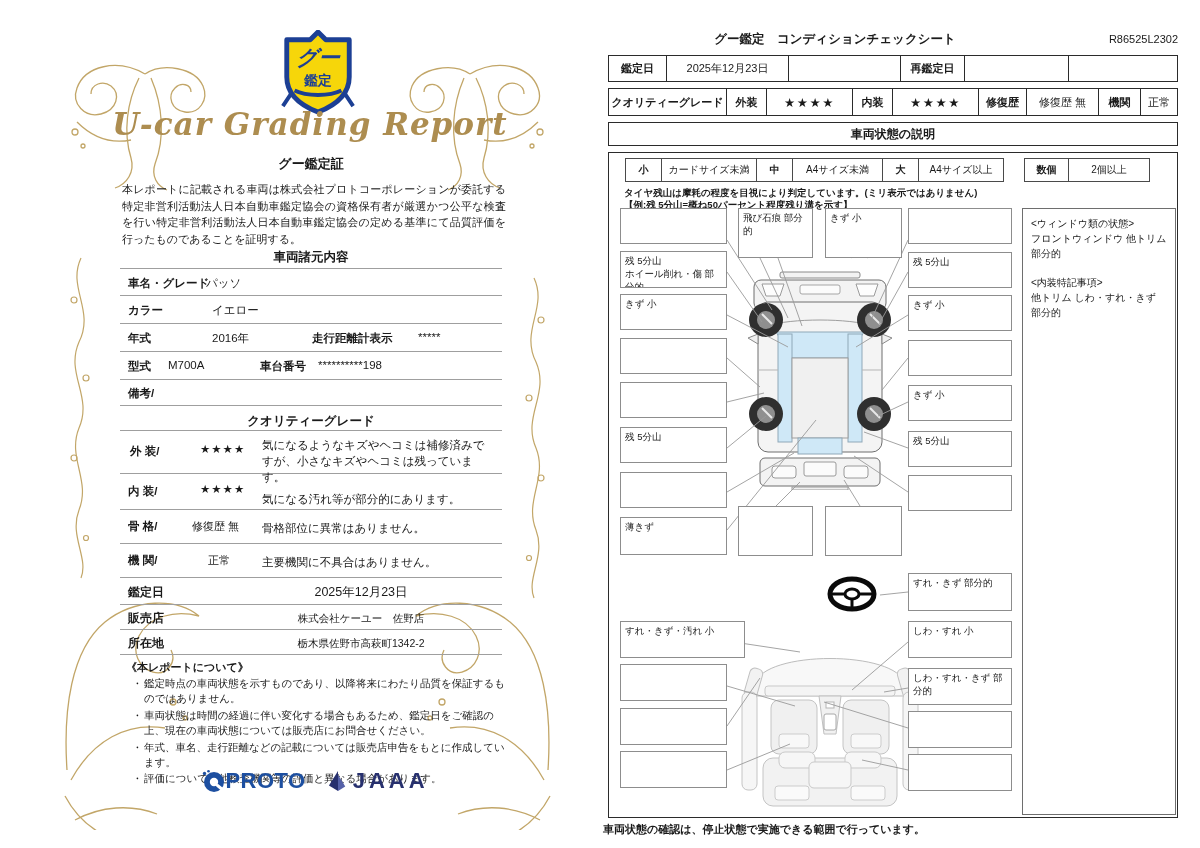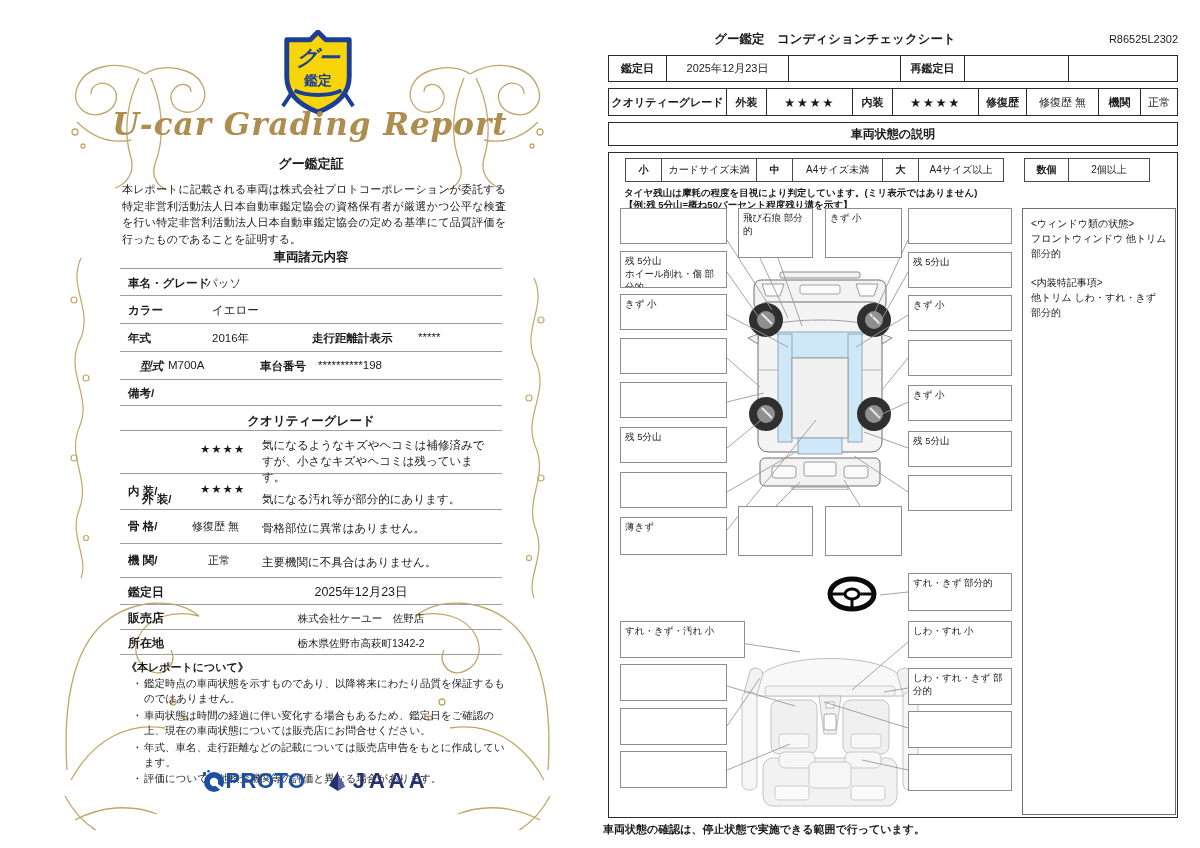--- a/index.html
+++ b/index.html
@@ -106,33 +106,33 @@
     <span class="lbl" style="left:8px;top:7px;">カラー</span>
     <span style="left:92px;top:7px;">イエロー</span>
   </div>
   <div class="lpr" style="top:324px;height:28px;text-decoration:underline;">
     <span class="lbl" style="left:8px;top:7px;">年式</span>
     <span style="left:92px;top:7px;">2016年</span>
     <span class="lbl" style="left:192px;top:7px;">走行距離計表示</span>
     <span style="left:298px;top:7px;">*****</span>
   </div>
   <div class="lpr" style="top:352px;height:28px;">
-    <span class="lbl" style="left:20px;top:7px;font-style:italic;">型式</span>
+    <span class="lbl" style="left:8px;top:7px;">型式</span>
     <span style="left:48px;top:7px;">M700A</span>
     <span class="lbl" style="left:140px;top:7px;">車台番号</span>
     <span style="left:198px;top:7px;">**********198</span>
   </div>
   <div class="lpr" style="top:380px;height:26px;">
     <span class="lbl" style="left:8px;top:6px;">備考/</span>
   </div>
 
   <div class="lp-h" style="top:413px;">クオリティーグレード</div>
 
   <div class="lpr" style="top:430px;height:44px;border-top:1px solid #9f9f9f;">
-    <span class="lbl" style="left:22px;top:13px;margin-top:48px;">外 装/</span>
+    <span class="lbl" style="left:10px;top:13px;">外 装/</span>
     <span class="stars" style="left:80px;top:11px;">★★★★</span>
     <span class="desc" style="left:142px;top:6px;width:234px;">気になるようなキズやヘコミは補修済みですが、小さなキズやヘコミは残っています。</span>
   </div>
   <div class="lpr" style="top:474px;height:36px;">
     <span class="lbl" style="left:8px;top:10px;">内 装/</span>
     <span class="stars" style="left:80px;top:8px;">★★★★</span>
     <span class="desc" style="left:142px;top:17px;width:234px;">気になる汚れ等が部分的にあります。</span>
   </div>
   <div class="lpr" style="top:510px;height:34px;">
     <span class="lbl" style="left:8px;top:9px;">骨 格/</span>

